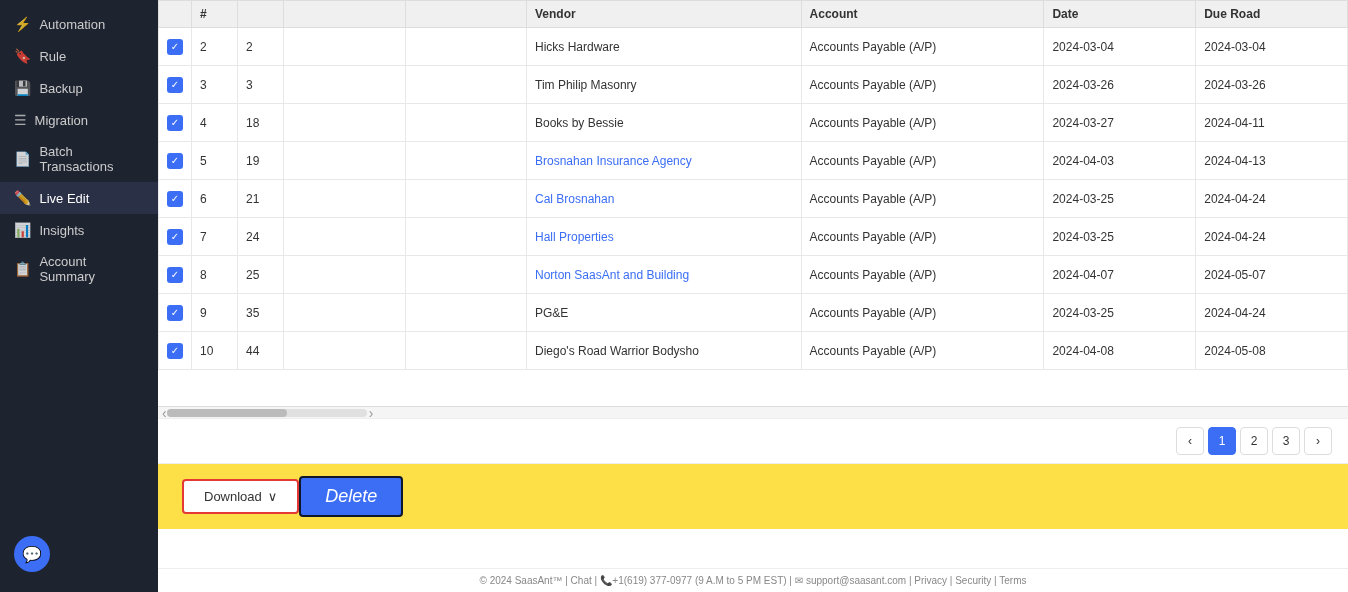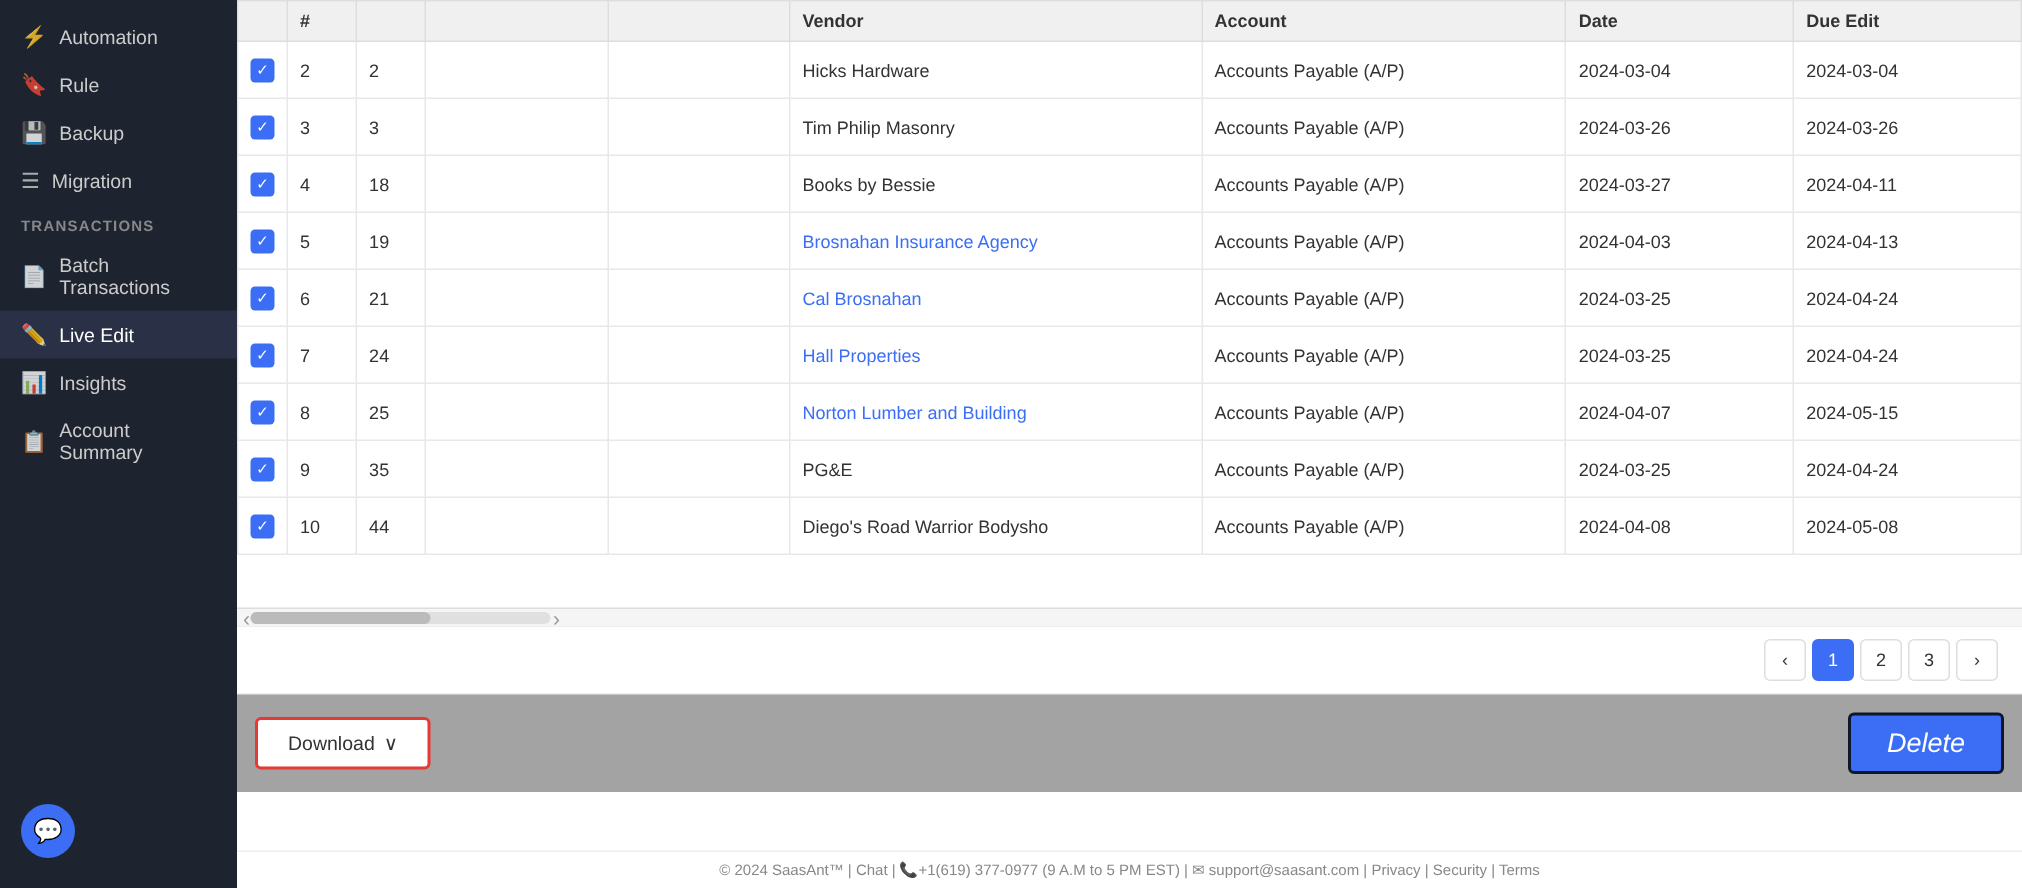--- a/index.html
+++ b/index.html
@@ -142,24 +142,23 @@
     .page-btn.active {
       background: #3b6ef5;
       color: #fff;
       border-color: #3b6ef5;
     }
 
     
     .action-bar {
       display: flex;
       align-items: center;
-      justify-content: space-between;
-      padding: 12px 12px;
+      padding: 12px 24px;
       border-top: 1px solid #eee;
-      background: #a3a3a3;
+      background: #fde047;
     }
     .download-btn {
       display: flex; align-items: center; gap: 6px;
       padding: 8px 20px;
       border: 2px solid #e53935;
       background: #fff;
       cursor: pointer;
       font-size: 13px;
       color: #333;
       border-radius: 4px;
@@ -203,21 +202,20 @@
     <div class="sidebar-item">
       <span class="sidebar-icon">💾</span>
       <span>Backup</span>
     </div>
     <div class="sidebar-item">
       <span class="sidebar-icon">☰</span>
       <span>Migration</span>
     </div>
   </div>
 
-  <div class="sidebar-section-label">TRANSACTIONS</div>
   <div class="sidebar-item">
     <span class="sidebar-icon">📄</span>
     <span>Batch Transactions</span>
   </div>
   <div class="sidebar-item active">
     <span class="sidebar-icon">✏️</span>
     <span>Live Edit</span>
   </div>
 
   <div class="sidebar-item">
@@ -241,21 +239,21 @@
       <thead>
         <tr>
           <th class="checkbox-cell"></th>
           <th>#</th>
           <th></th>
           <th style="min-width:80px;"></th>
           <th style="min-width:80px;"></th>
           <th style="min-width:180px;">Vendor</th>
           <th style="min-width:160px;margin-top:15px;">Account</th>
           <th style="min-width:100px;">Date</th>
-          <th style="min-width:100px;">Due Edit</th>
+          <th style="min-width:100px;">Due Road</th>
         </tr>
       </thead>
       <tbody id="table-body">
       <tr>
             <td class="checkbox-cell"><span class="cb-checked">✓</span></td>
             <td>2</td>
             <td>2</td>
             <td></td>
             <td></td>
             <td>Hicks Hardware</td>
@@ -317,24 +315,24 @@
             <td>Accounts Payable (A/P)</td>
             <td>2024-03-25</td>
             <td>2024-04-24</td>
           </tr>
           <tr>
             <td class="checkbox-cell"><span class="cb-checked">✓</span></td>
             <td>8</td>
             <td>25</td>
             <td></td>
             <td></td>
-            <td><span class="link-text">Norton Lumber and Building</span></td>
+            <td><span class="link-text">Norton SaasAnt and Building</span></td>
             <td>Accounts Payable (A/P)</td>
             <td>2024-04-07</td>
-            <td>2024-05-15</td>
+            <td>2024-05-07</td>
           </tr>
           <tr>
             <td class="checkbox-cell"><span class="cb-checked">✓</span></td>
             <td>9</td>
             <td>35</td>
             <td></td>
             <td></td>
             <td>PG&amp;E</td>
             <td>Accounts Payable (A/P)</td>
             <td>2024-03-25</td>

